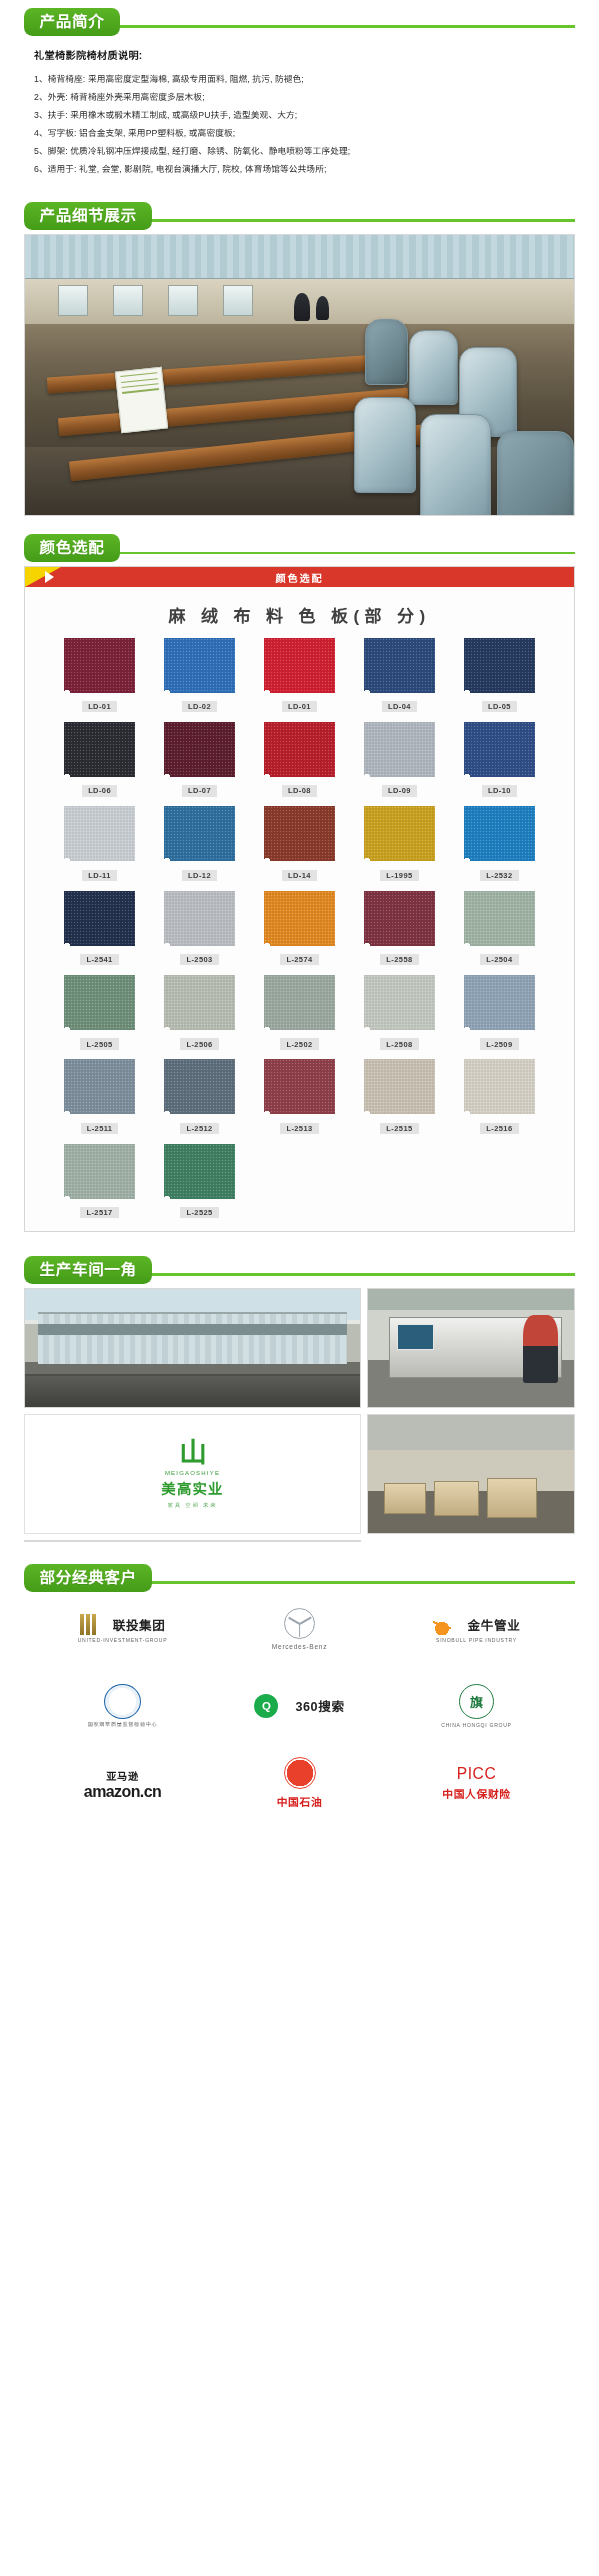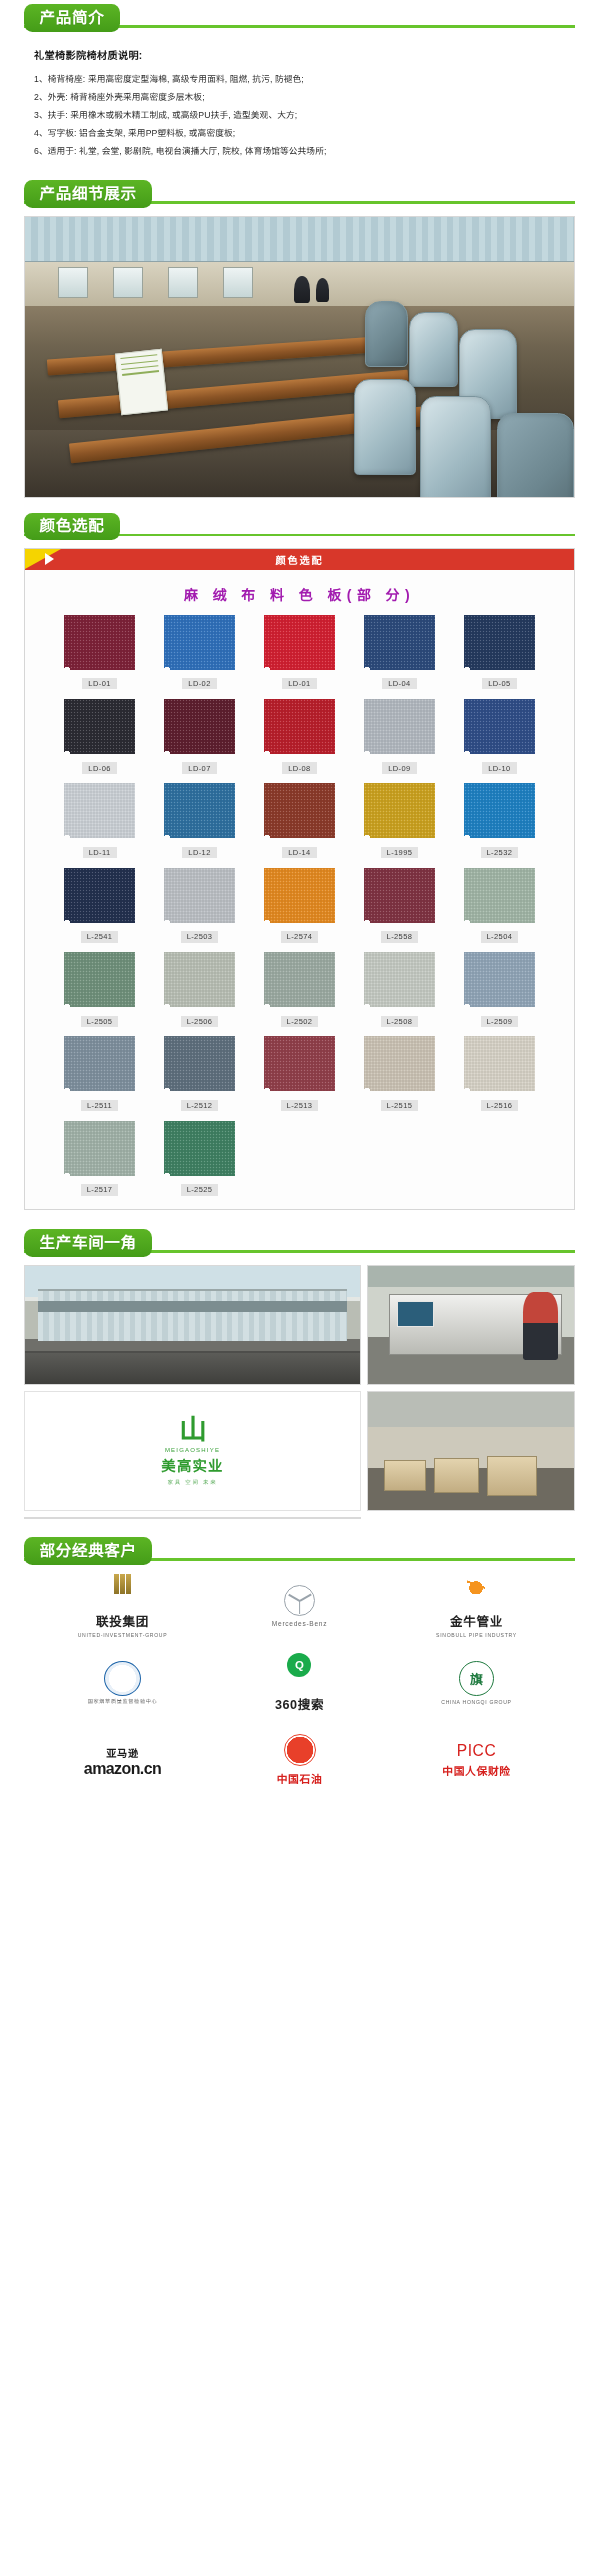--- a/index.html
+++ b/index.html
@@ -13,21 +13,21 @@
     -webkit-font-smoothing:antialiased;
   }
   .page { width:599px; position:relative; }
 
   
   .sec-head {
     position:relative;
     height:36px;
     margin:0 0 0 0;
     display:flex;
-    align-items:center;
+    align-items:flex-end;
   }
   .sec-pill {
     position:relative;
     z-index:2;
     margin-left:24px;
     background:#4ca91f;
     background:linear-gradient(#5cb524,#449c18);
     color:#ffffff;
     font-size:15.6px;
     font-weight:bold;
@@ -158,24 +158,24 @@
     border-left:9.6px solid #ffffff;
   }
   .color-banner-text {
     color:#ffffff;
     font-size:10.2px;
     font-weight:bold;
     letter-spacing:1.8px;
   }
   .color-title {
     text-align:center;
-    font-size:14px;
+    font-size:17px;
     font-weight:bold;
     letter-spacing:5.4px;
-    color:#a21caf;
+    color:#404040;
     padding:14.4px 0 10.8px 0;
   }
   .swatch-grid {
     display:grid;
     grid-template-columns:repeat(5,1fr);
     gap:9.6px 6px;
     padding:0 27.6px;
   }
   .swatch { text-align:center; }
   .swatch-chip {
@@ -203,21 +203,21 @@
     content:"";
     position:absolute; left:0; right:0; top:-3px; height:3.6px;
     background:inherit;
     -webkit-mask-image:repeating-linear-gradient(90deg,transparent 0 1.8px, #000 1.8px 3.6px);
             mask-image:repeating-linear-gradient(90deg,transparent 0 1.8px, #000 1.8px 3.6px);
   }
   .swatch-label {
     display:inline-block;
     margin-top:8.4px;
     font-size:7.5px;
-    font-weight:normal;
+    font-weight:bold;
     color:#3c3c3c;
     background:#e3e3e3;
     padding:1.2px 6px;
     letter-spacing:0.4px;
   }
 
   
   .collage {
     padding:3.6px 24px 14.4px 24px;
     display:grid;
@@ -311,21 +311,21 @@
     grid-template-columns:repeat(3,1fr);
     row-gap:25px;
     justify-items:center;
     align-items:center;
   }
   .client { text-align:center; height:52px; display:flex; flex-direction:column; align-items:center; justify-content:center; }
   .client .cname { font-size:12.6px; font-weight:bold; letter-spacing:0.6px; }
   .client .csub  { font-size:5.1px; letter-spacing:0.7px; color:#666; margin-top:2.4px; }
 
   
-  .mk { display:flex; align-items:center; gap:17px;flex-direction:column; }
+  .mk { display:flex; align-items:center; gap:17px; }
   .bars { display:flex; gap:1.8px; }
   .bars i { display:block; width:4.2px; height:20.4px; background:linear-gradient(180deg,#c9a84c,#8d7327); }
   .benz-star {
     width:31px; height:31px; border-radius:50%;
     border:1.8px solid #9aa3ab;
     position:relative;
   }
   .benz-star::before, .benz-star::after, .benz-star i {
     content:""; position:absolute; left:50%; top:50%;
     width:1.8px; height:13px; background:#9aa3ab; transform-origin:top center;
@@ -377,20 +377,21 @@
     <div class="sec-pill">产品简介</div>
   </div>
 
   <div class="intro">
     <div class="intro-title">礼堂椅影院椅材质说明:</div>
     <ul class="intro-list">
       <li>1、椅背椅座: 采用高密度定型海棉, 高级专用面料, 阻燃, 抗污, 防褪色;</li>
       <li>2、外壳: 椅背椅座外壳采用高密度多层木板;</li>
       <li>3、扶手: 采用橡木或椴木精工制成, 或高级PU扶手, 造型美观、大方;</li>
       <li>4、写字板: 铝合金支架, 采用PP塑料板, 或高密度板;</li>
+      <li>5、脚架: 优质冷轧钢冲压焊接成型, 经打磨、除锈、防氧化、静电喷粉等工序处理;</li>
       <li>6、适用于: 礼堂, 会堂, 影剧院, 电视台演播大厅, 院校, 体育场馆等公共场所;</li>
     </ul>
   </div>
 
   <div class="sec-head">
     <div class="sec-rule"></div>
     <div class="sec-pill">产品细节展示</div>
   </div>
 
   <div class="photo-wrap">

